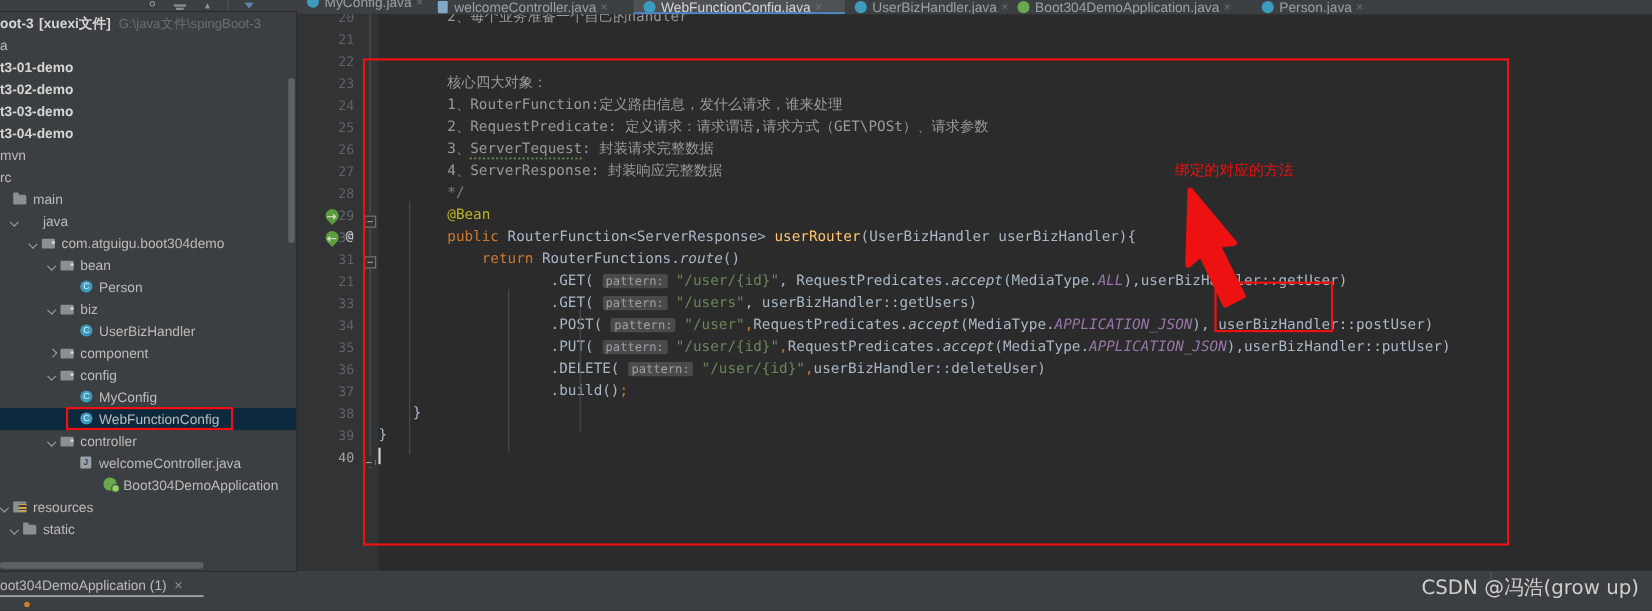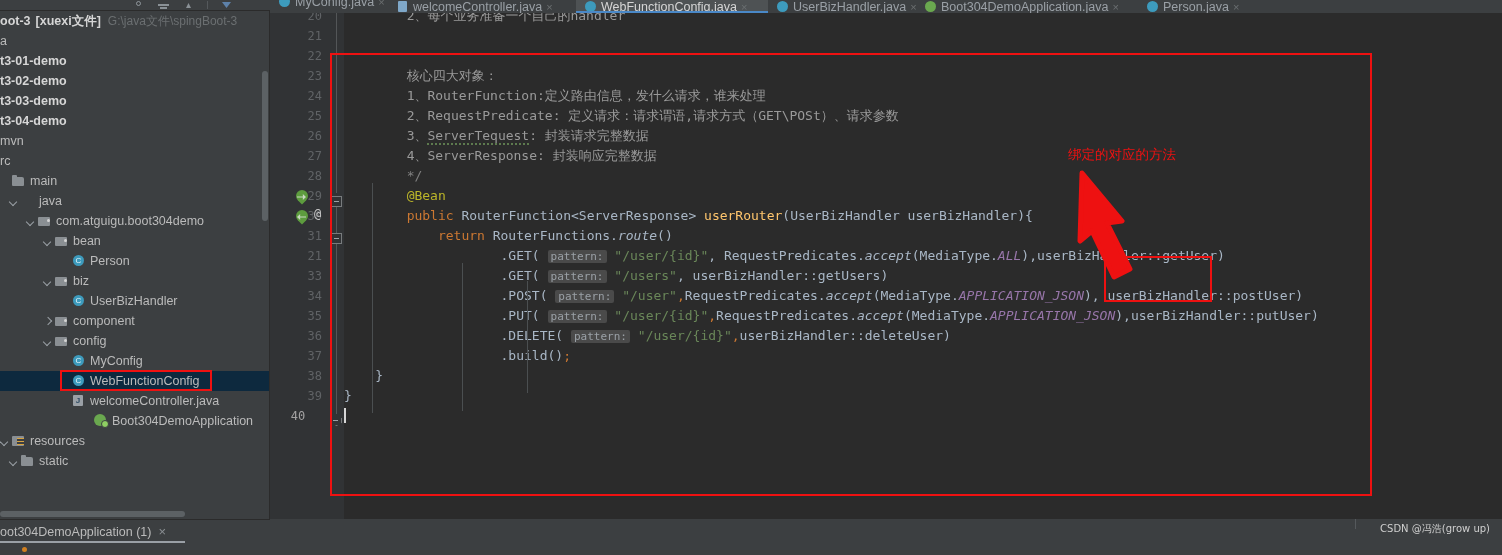--- a/index.html
+++ b/index.html
@@ -129,21 +129,21 @@
   .tab .tclose { color:#6b6f71; font-size:11px; }
 
   
   .editor {
     position:absolute; left:270px; top:13px; width:1232px; height:506px;
     background:#2b2b2b; overflow:hidden;
   }
   .gutter { position:absolute; left:0; top:0; width:60px; height:506px; background:#313335; }
   .gutter-line { position:absolute; right:8px; width:48px; text-align:right;
     font-family:"DejaVu Sans Mono", monospace; font-size:12px; color:#606366; height:20px; line-height:20px; }
-  .gutter-line.cur { color:#a4a3a3;text-align:center; }
+  .gutter-line.cur { color:#a4a3a3; }
   .gutter-ico { position:absolute; width:14px; height:14px; }
   .gutter-ico.bean::before { content:''; position:absolute; left:0; top:1px; width:12px; height:12px;
     background:#5d9c3e; border-radius:50% 50% 50% 0; transform:rotate(-45deg); }
   .gutter-ico.bean::after { content:''; position:absolute; left:1px; top:5px; width:9px; height:6px;
     background:#c8d8c0; clip-path: polygon(0 40%,65% 40%,65% 0,100% 50%,65% 100%,65% 60%,0 60%); }
   .gutter-ico.bean.rev::after { clip-path: polygon(100% 40%,35% 40%,35% 0,0 50%,35% 100%,35% 60%,100% 60%); }
   .gutter-at { position:absolute; font-family:"DejaVu Sans Mono",monospace; font-size:12px; color:#c9c9c9; }
 
   .fold-rail { position:absolute; left:60px; top:0; width:14px; height:506px; background:#313335; }
   .fold-line { position:absolute; left:6px; width:1px; background:#535658; }
@@ -176,21 +176,21 @@
   .caret { display:inline-block; width:2px; height:15px; background:#d6d6d6;
            vertical-align:-3px; }
 
   
   .ann-box { position:absolute; border:2.5px solid #ee1111; pointer-events:none; }
   .ann-text { position:absolute; color:#ee1111; font-size:13.5px;
     font-family:"DejaVu Sans", sans-serif; white-space:nowrap; }
   .ann-arrow { position:absolute; pointer-events:none; }
 
   .ed-bottom { position:absolute; left:270px; top:519px; width:1232px; height:24px; background:#3c3f41; }
-  .watermark { position:absolute; right:12px; top:522px; font-size:10px; color:#cfcfcf;
+  .watermark { position:absolute; right:12px; top:522px; font-size:18px; color:#cfcfcf;
     font-family:"DejaVu Sans", sans-serif; }
   .wm-sep { position:absolute; left:1355px; top:519px; width:1px; height:10px; background:#55595c; }
 </style>
 </head>
 <body>
 
 <div id="root">
 
   <div class="toolbar">
     <span class="tb-ico tb-glyph1">
@@ -284,20 +284,25 @@
         </div>
         <div class="tree-row" style="padding-left: 60px;">
           <span class="arrow"></span>
           <span class="ico cls"></span>
           <span class="label">MyConfig</span>
         </div>
         <div class="tree-row selected" style="padding-left: 60px;">
           <span class="arrow"></span>
           <span class="ico cls"></span>
           <span class="label">WebFunctionConfig</span>
+        </div>
+        <div class="tree-row" style="padding-left: 43px;">
+          <span class="arrow down"></span>
+          <span class="ico pkg"></span>
+          <span class="label">controller</span>
         </div>
         <div class="tree-row" style="padding-left: 60px;">
           <span class="arrow"></span>
           <span class="ico javafile"></span>
           <span class="label">welcomeController.java</span>
         </div>
         <div class="tree-row" style="padding-left: 43px; margin-left: 39px;">
           <span class="arrow"></span>
           <span class="ico spring"></span>
           <span class="label">Boot304DemoApplication</span>

